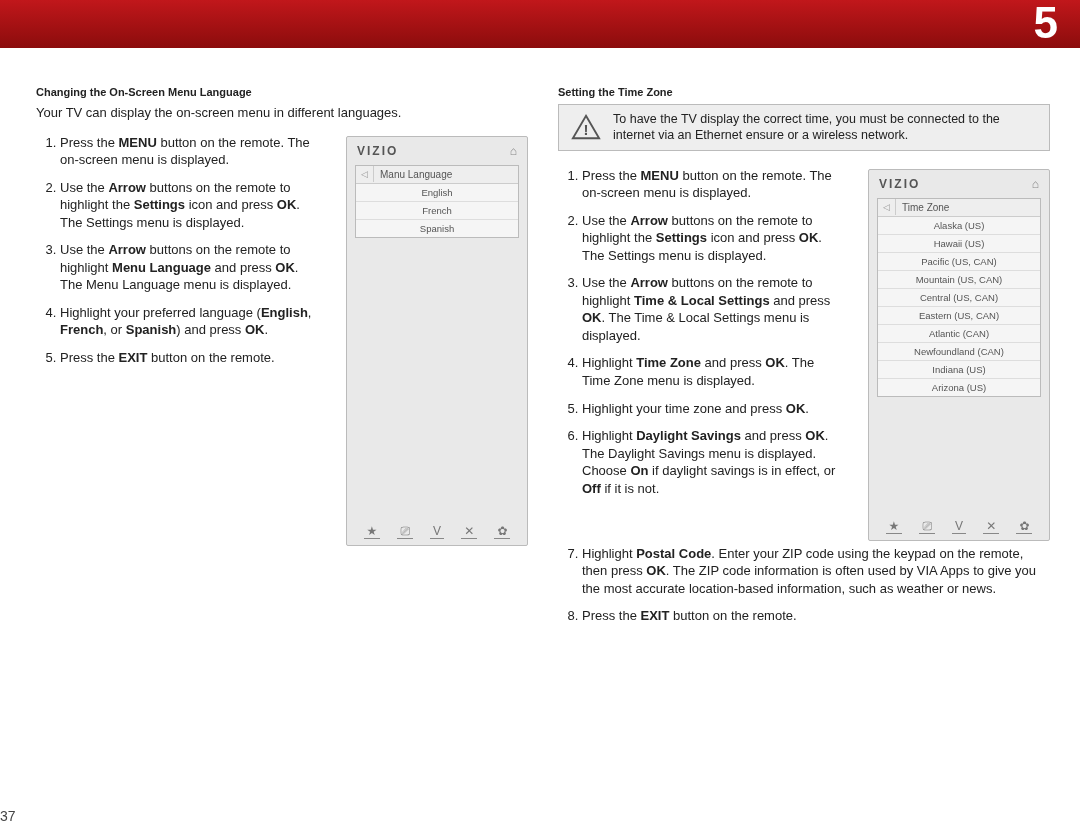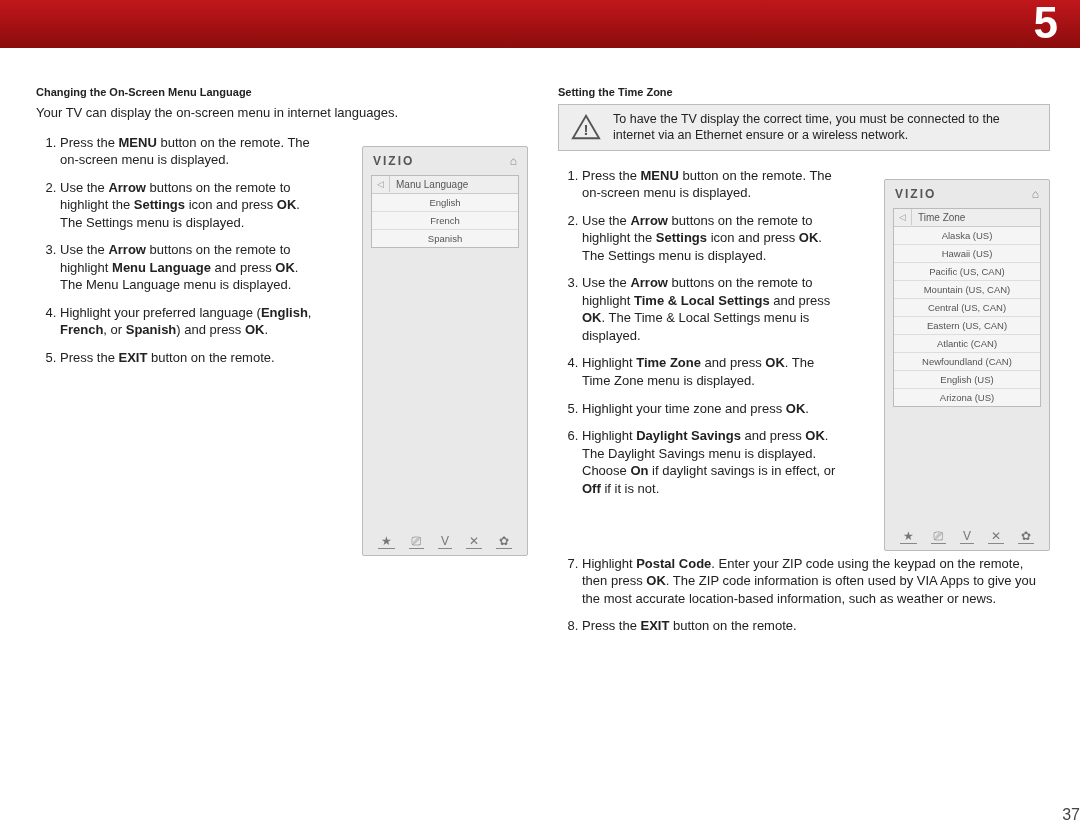--- a/index.html
+++ b/index.html
@@ -6,55 +6,55 @@
   body { font-family: "Helvetica Neue", Arial, sans-serif; font-size: 13px; color: #222; background: #fff; width: 1080px; height: 834px; position: relative; overflow: hidden; }
   .red-bar { background: #a30f0f; background: linear-gradient(#c1171b,#8b0c0c); height: 48px; width: 100%; position: relative; }
   .chapter-num { position: absolute; right: 22px; top: -2px; color: #fff; font-size: 44px; font-weight: bold; }
   .page-body { display: flex; gap: 30px; padding: 38px 30px 0 36px; }
   .col { width: 494px; }
   .section-title { font-weight: bold; font-size: 11px; margin-bottom: 6px; }
   .para { margin-bottom: 12px; line-height: 1.35; }
   ol.steps { list-style: decimal; padding-left: 24px; }
   ol.steps li { margin-bottom: 10px; line-height: 1.35; padding-right: 6px; }
   .left-text-block { width: 290px; float: left; }
-  .phone { float: right; width: 166px; border: 1px solid #bbb; background: #e9e9e9; border-radius: 2px; font-size: 10px; color: #555; margin-top: 12px; }
+  .phone { float: right; width: 182px; border: 1px solid #bbb; background: #e9e9e9; border-radius: 2px; font-size: 10px; color: #555; margin-top: 2px; }
   .phone.tall { height: 410px; }
   .phone.short { height: 372px; }
   .phone-head { display: flex; justify-content: space-between; align-items: center; padding: 7px 10px 3px 10px; }
   .phone-brand { font-family: Arial, sans-serif; font-weight: bold; letter-spacing: 2px; font-size: 12px; color: #555; }
   .home-icon { color: #888; font-size: 12px; }
   .menu-list { margin: 4px 8px 0 8px; border: 1px solid #bbb; background: #f5f5f5; }
   .menu-title-row { display: flex; align-items: center; border-bottom: 1px solid #ccc; background: #eee; }
   .back-tri { width: 18px; text-align: center; color: #999; font-size: 9px; border-right: 1px solid #ccc; padding: 3px 0; }
   .menu-title { flex: 1; text-align: left; padding: 3px 6px; font-size: 10px; }
   .menu-row { text-align: center; padding: 3px 0; border-bottom: 1px solid #ddd; font-size: 9.5px; }
   .menu-row:last-child { border-bottom: none; }
   .phone-foot { position: absolute; bottom: 6px; left: 8px; right: 8px; display: flex; justify-content: space-around; font-size: 12px; color: #777; }
   .phone-foot span { border-bottom: 1.5px solid #888; padding: 0 3px 1px 3px; line-height: 1; }
   .phone-wrap { position: relative; height: 100%; }
   .clearfix::after { content: ""; display: block; clear: both; }
   .warn-box { border: 1px solid #bbb; background: #eee; display: flex; align-items: center; padding: 6px 10px; margin: 4px 0 16px 0; gap: 10px; }
   .warn-tri { width: 34px; height: 30px; flex-shrink: 0; display: flex; align-items: center; justify-content: center; }
   .warn-tri svg { width: 30px; height: 28px; }
   .warn-text { font-size: 12.5px; line-height: 1.3; }
-  .page-num { position: absolute; bottom: 10px; left: 0; width: 100%; text-align: right; font-size: 16px; color: #444; }
+  .page-num { position: absolute; bottom: 10px; left: 0; width: 100%; text-align: left; font-size: 14px; color: #444; }
   b { font-weight: bold; }
 </style>
 </head>
 <body>
 
 <div class="red-bar">
   <div class="chapter-num">5</div>
 </div>
 
 <div class="page-body">
 
   <div class="col">
     <div class="section-title">Changing the On-Screen Menu Language</div>
-    <div class="para">Your TV can display the on-screen menu in internet languages.</div>
+    <div class="para">Your TV can display the on-screen menu in different languages.</div>
 
     <div class="clearfix">
       <div class="left-text-block">
         <ol class="steps">
           <li>Press the <b>MENU</b> button on the remote. The on-screen menu is displayed.</li>
           <li>Use the <b>Arrow</b> buttons on the remote to highlight the <b>Settings</b> icon and press <b>OK</b>. The Settings menu is displayed.</li>
           <li>Use the <b>Arrow</b> buttons on the remote to highlight <b>Menu Language</b> and press <b>OK</b>. The Menu Language menu is displayed.</li>
           <li>Highlight your preferred language (<b>English</b>, <b>French</b>, or <b>Spanish</b>) and press <b>OK</b>.</li>
           <li>Press the <b>EXIT</b> button on the remote.</li>
         </ol>
@@ -124,21 +124,21 @@
               <div class="menu-title">Time Zone</div>
             </div>
             <div class="menu-row">Alaska (US)</div>
             <div class="menu-row">Hawaii (US)</div>
             <div class="menu-row">Pacific (US, CAN)</div>
             <div class="menu-row">Mountain (US, CAN)</div>
             <div class="menu-row">Central (US, CAN)</div>
             <div class="menu-row">Eastern (US, CAN)</div>
             <div class="menu-row">Atlantic (CAN)</div>
             <div class="menu-row">Newfoundland (CAN)</div>
-            <div class="menu-row">English (US)</div>
+            <div class="menu-row">Indiana (US)</div>
             <div class="menu-row">Arizona (US)</div>
           </div>
           <div class="phone-foot">
             <span>★</span>
             <span>⎚</span>
             <span>V</span>
             <span>✕</span>
             <span>✿</span>
           </div>
         </div>

